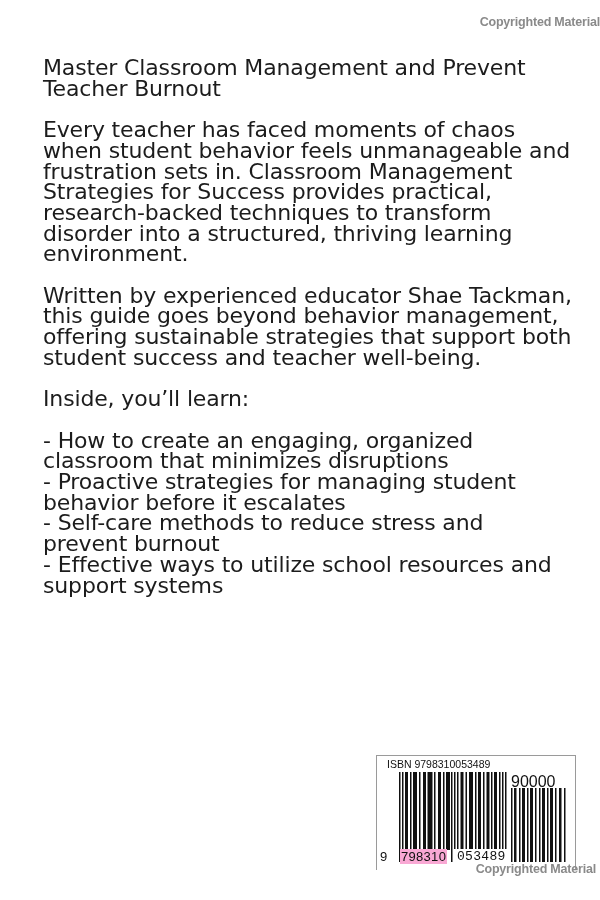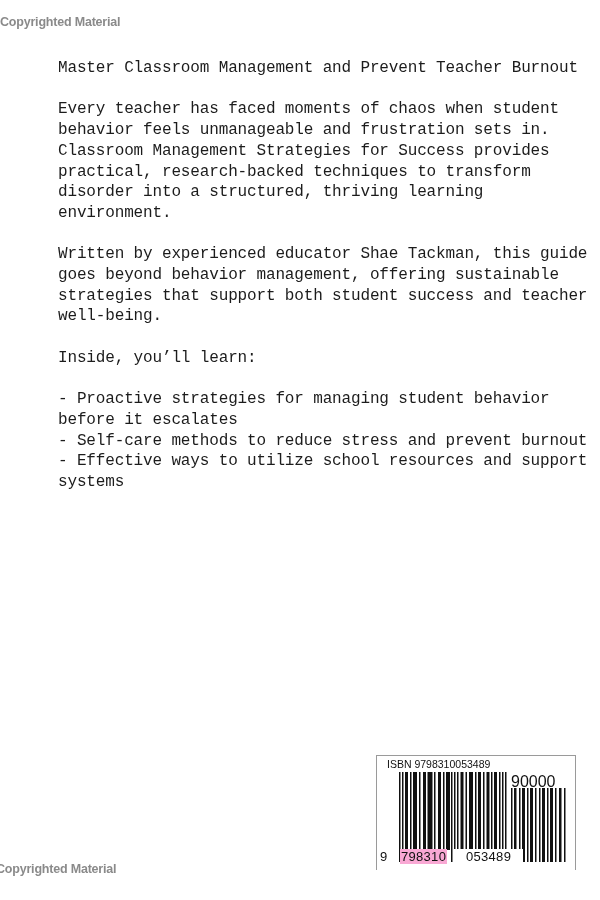--- a/index.html
+++ b/index.html
@@ -1,29 +1,29 @@
 <!DOCTYPE html>
 <html><head>
   <meta charset="utf-8">
   <style>
     html, body { margin: 0; padding: 0; }
     body {
       width: 600px; height: 900px; background: #ffffff; position: relative; overflow: hidden;
       font-family: "DejaVu Sans", sans-serif; color: #1c1c1c;
     }
     .watermark {
-      position: absolute; left: 0; width: 600px; text-align: left;
+      position: absolute; left: 0; width: 600px; text-align: right;
       font-family: "Liberation Sans", sans-serif; font-weight: bold;
       font-size: 12.5px; color: #8a8a8a; letter-spacing: -0.2px;
     }
     .wm-top { top: 15px; }
     .wm-bottom { top: 862px; left: -4px; }
     .content {
-      position: absolute; left: 58px; top: 58px; width: 530px;
-      font-size: 16px; line-height: 20.7px; letter-spacing: -0.15px; font-family: Liberation Mono, monospace;
+      position: absolute; left: 43px; top: 58px; width: 530px;
+      font-size: 22px; line-height: 20.7px; letter-spacing: -0.15px;
     }
     .content p { margin: 0 0 20.7px 0; }
     .content ul { list-style: none; margin: 0 0 20.7px 0; padding: 0; }
     .content li { margin: 0; }
     .barcode-box {
       position: absolute; left: 376px; top: 755px; width: 198px; height: 114px;
       border: 1px solid #9a9a9a; border-bottom: none; background: #fff;
     }
     .isbn-label {
       position: absolute; left: 10px; top: 2px;
@@ -35,33 +35,34 @@
     }
     .bars-main { position: absolute; left: 22px; top: 16px; width: 108px; height: 90px; }
     .bars-addon { position: absolute; left: 134px; top: 32px; width: 56px; height: 74px; }
     .bar-digits {
       position: absolute; left: 3px; top: 93px;
       font-family: "Liberation Sans", sans-serif; font-size: 13px; color: #111;
       background: transparent; letter-spacing: 0.3px;
     }
     .digit-first { position: absolute; left: 0; top: 0; }
     .digit-group1 { position: absolute; left: 20px; top: 0; background: #f9a8d4; padding: 0 1px; }
-    .digit-group2 { position: absolute; left: 74px; top: 0; background: #fff; padding: 0 12px; }
+    .digit-group2 { position: absolute; left: 74px; top: 0; background: #fff; padding: 0 3px; font-family: Liberation Mono, monospace; }
   </style>
 </head>
 <body>
 
 <div class="watermark wm-top">Copyrighted Material</div>
 
 <div class="content">
   <p>Master Classroom Management and Prevent Teacher Burnout</p>
   <p>Every teacher has faced moments of chaos when student behavior feels unmanageable and frustration sets in. Classroom Management Strategies for Success provides practical, research-backed techniques to transform disorder into a structured, thriving learning environment.</p>
   <p>Written by experienced educator Shae Tackman, this guide goes beyond behavior management, offering sustainable strategies that support both student success and teacher well-being.</p>
   <p>Inside, you’ll learn:</p>
   <ul>
+    <li>- How to create an engaging, organized classroom that minimizes disruptions</li>
     <li>- Proactive strategies for managing student behavior before it escalates</li>
     <li>- Self-care methods to reduce stress and prevent burnout</li>
     <li>- Effective ways to utilize school resources and support systems</li>
   </ul>
 </div>
 
 <div class="barcode-box">
   <div class="isbn-label">ISBN 9798310053489</div>
   <div class="price-label">90000</div>
   <svg class="bars-main" viewBox="0 0 108 90" preserveAspectRatio="none">

